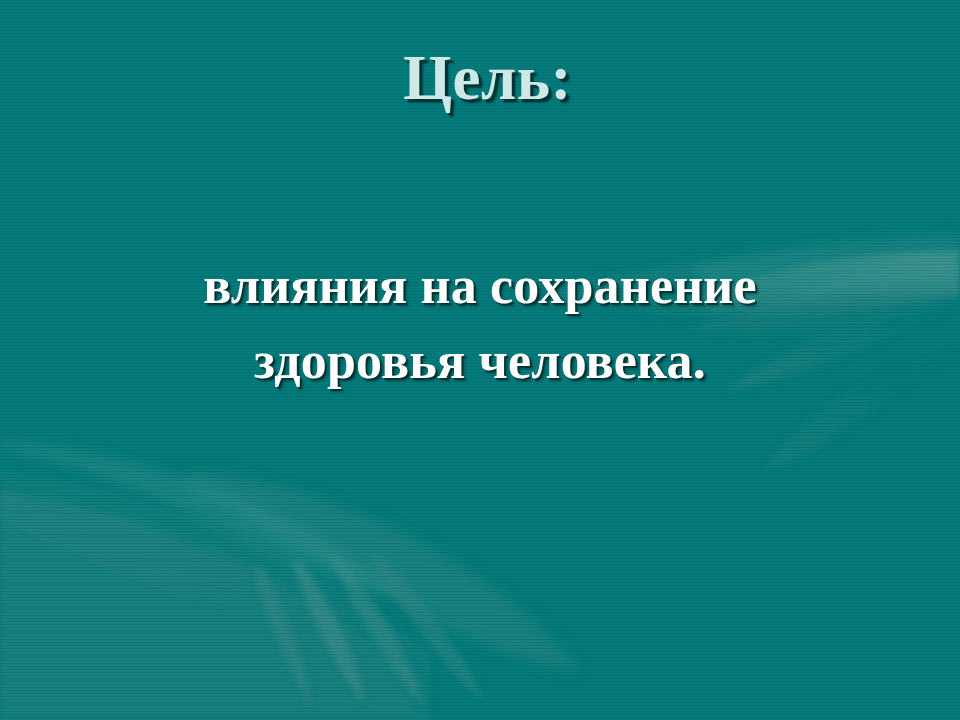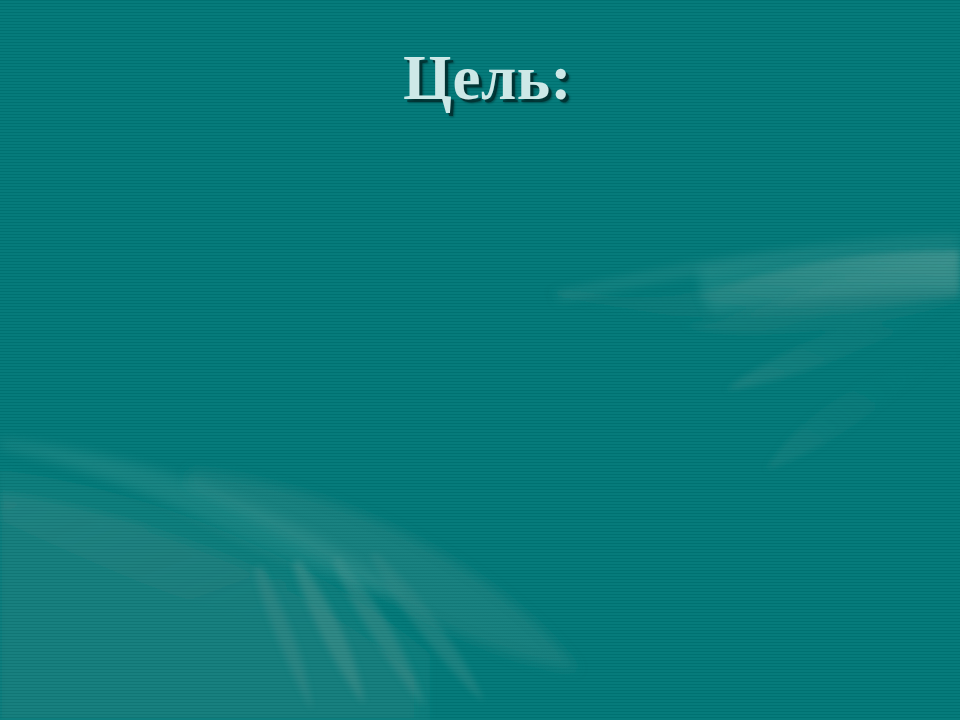--- a/index.html
+++ b/index.html
@@ -174,16 +174,18 @@
     </svg>
   </div>
 
   <div class="scanlines"></div>
 
   <div class="content">
 
     <div class="slide-title">Цель:</div>
 
     <div class="body-block">
+      <div class="body-line">влияния на сохранение</div>
+      <div class="body-line">здоровья человека.</div>
     </div>
 
   </div>
 </div>
 
 </body></html>

